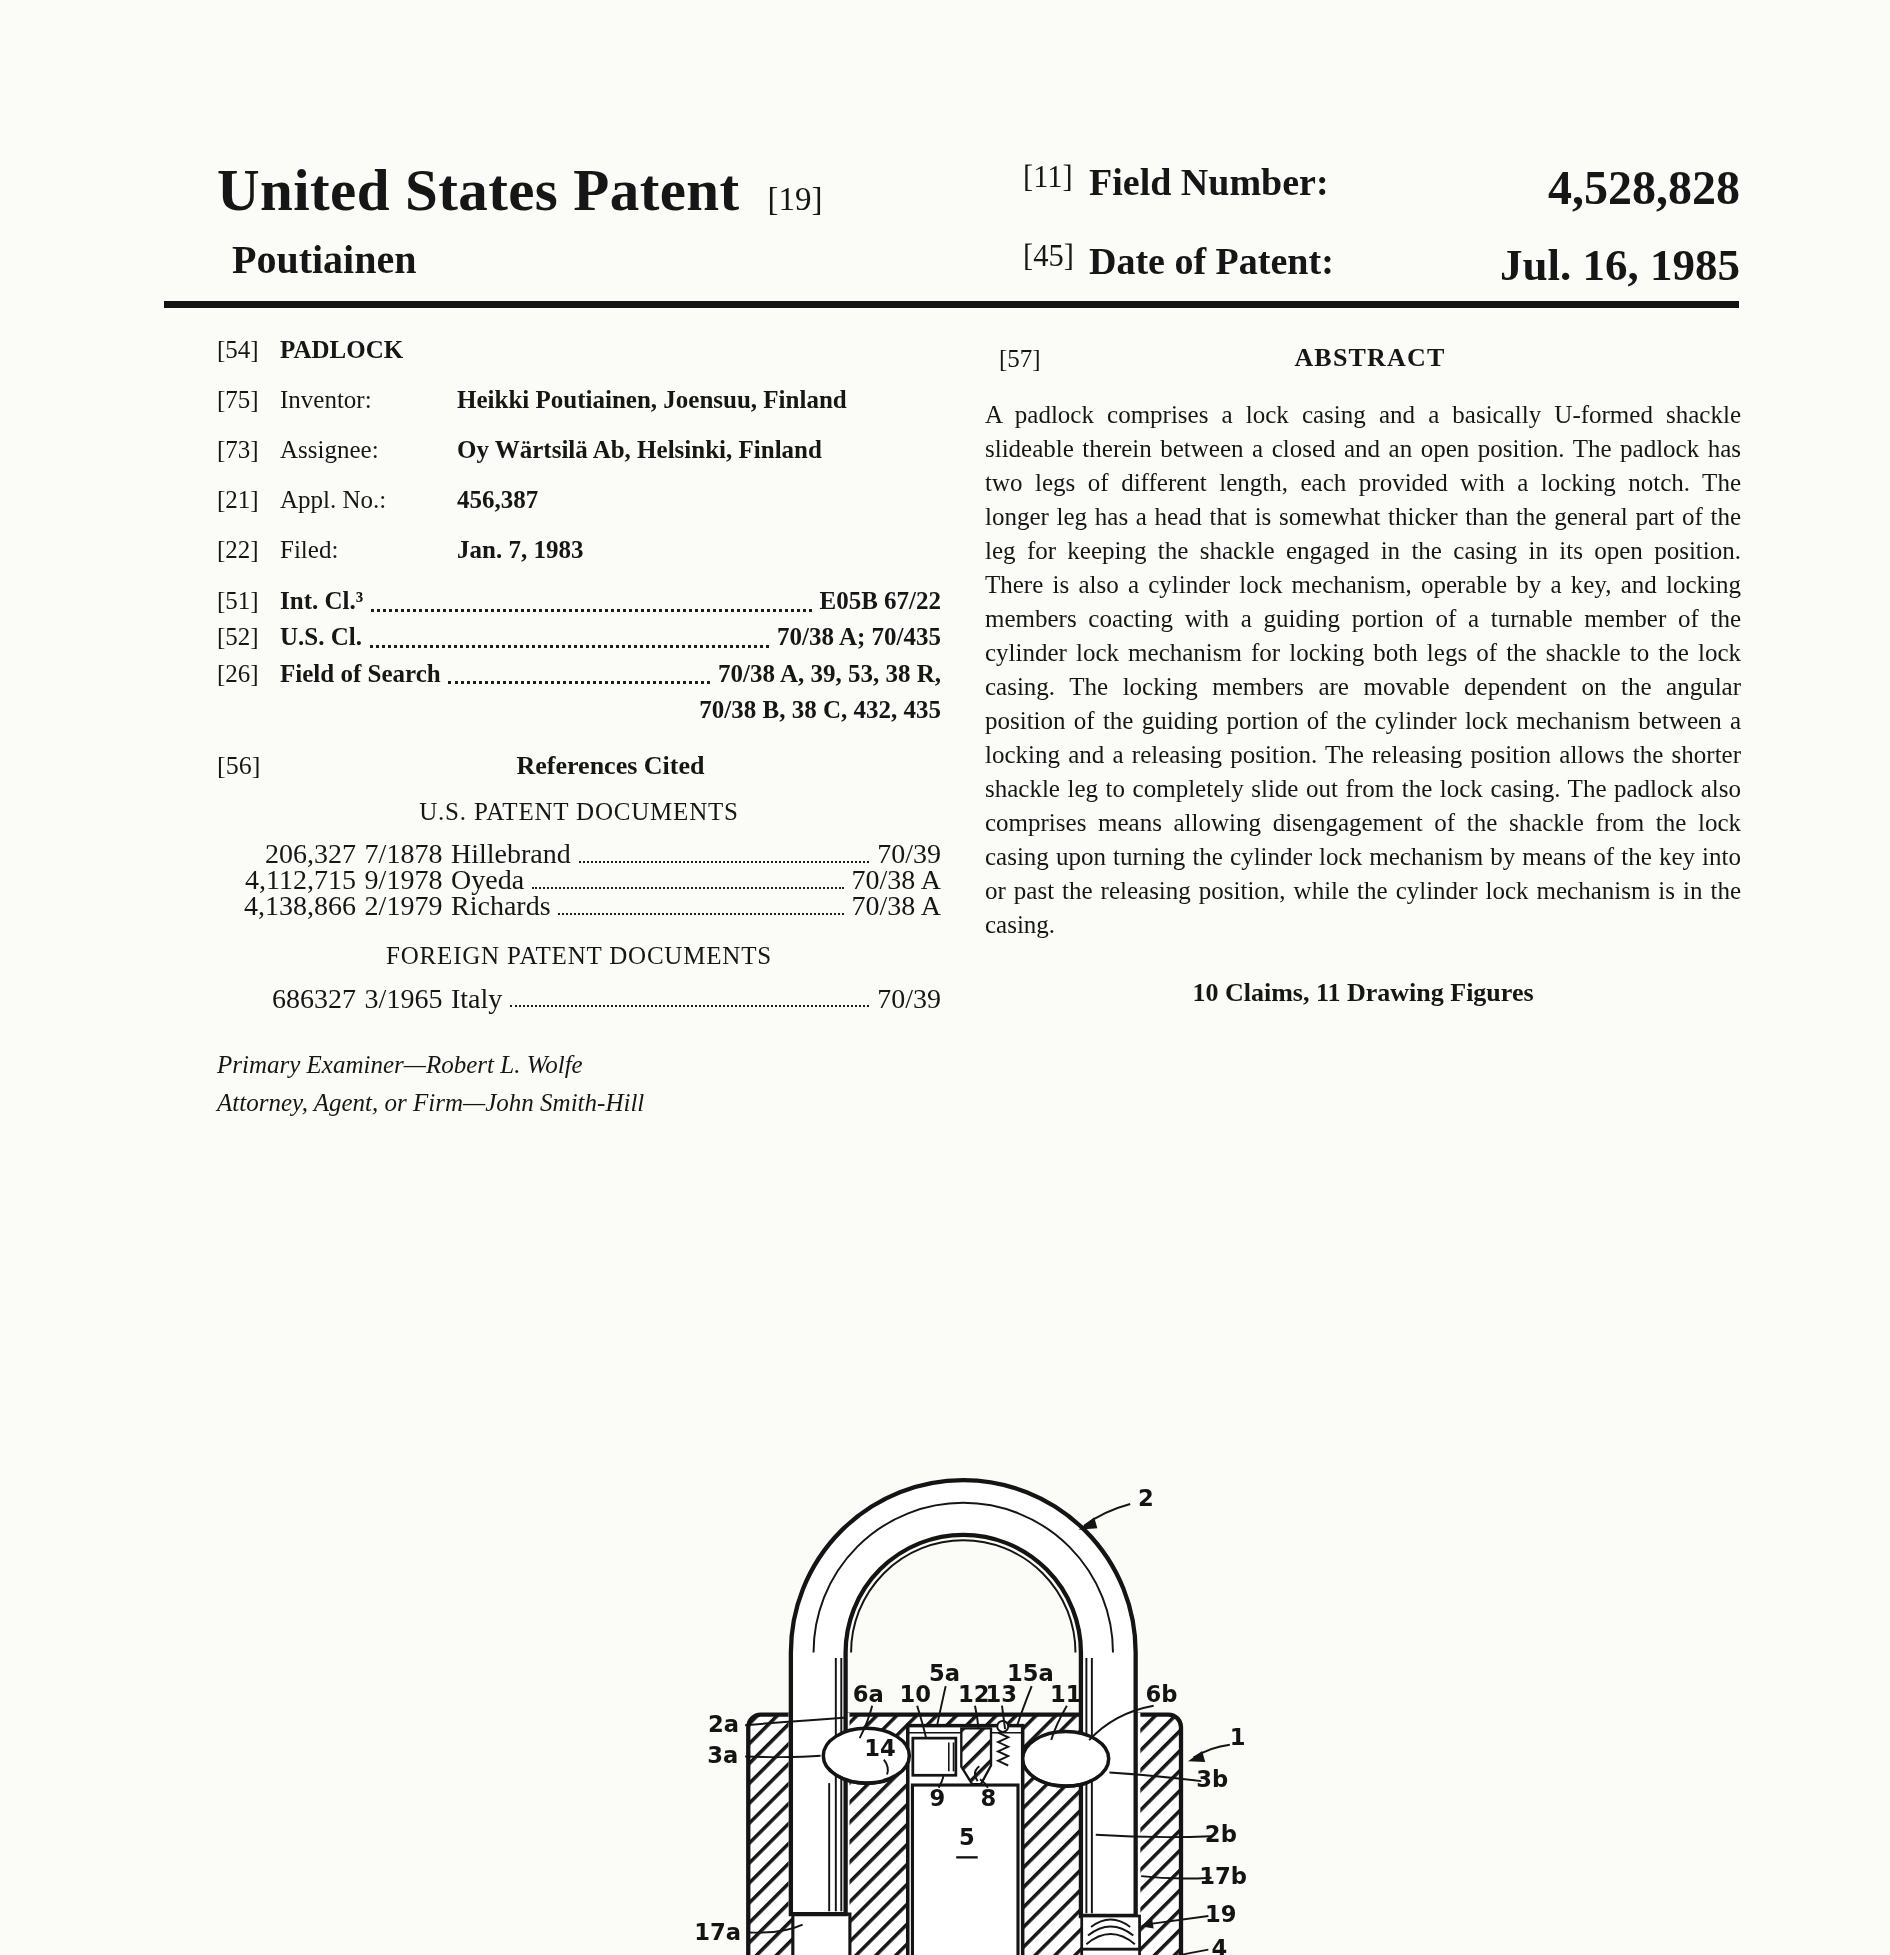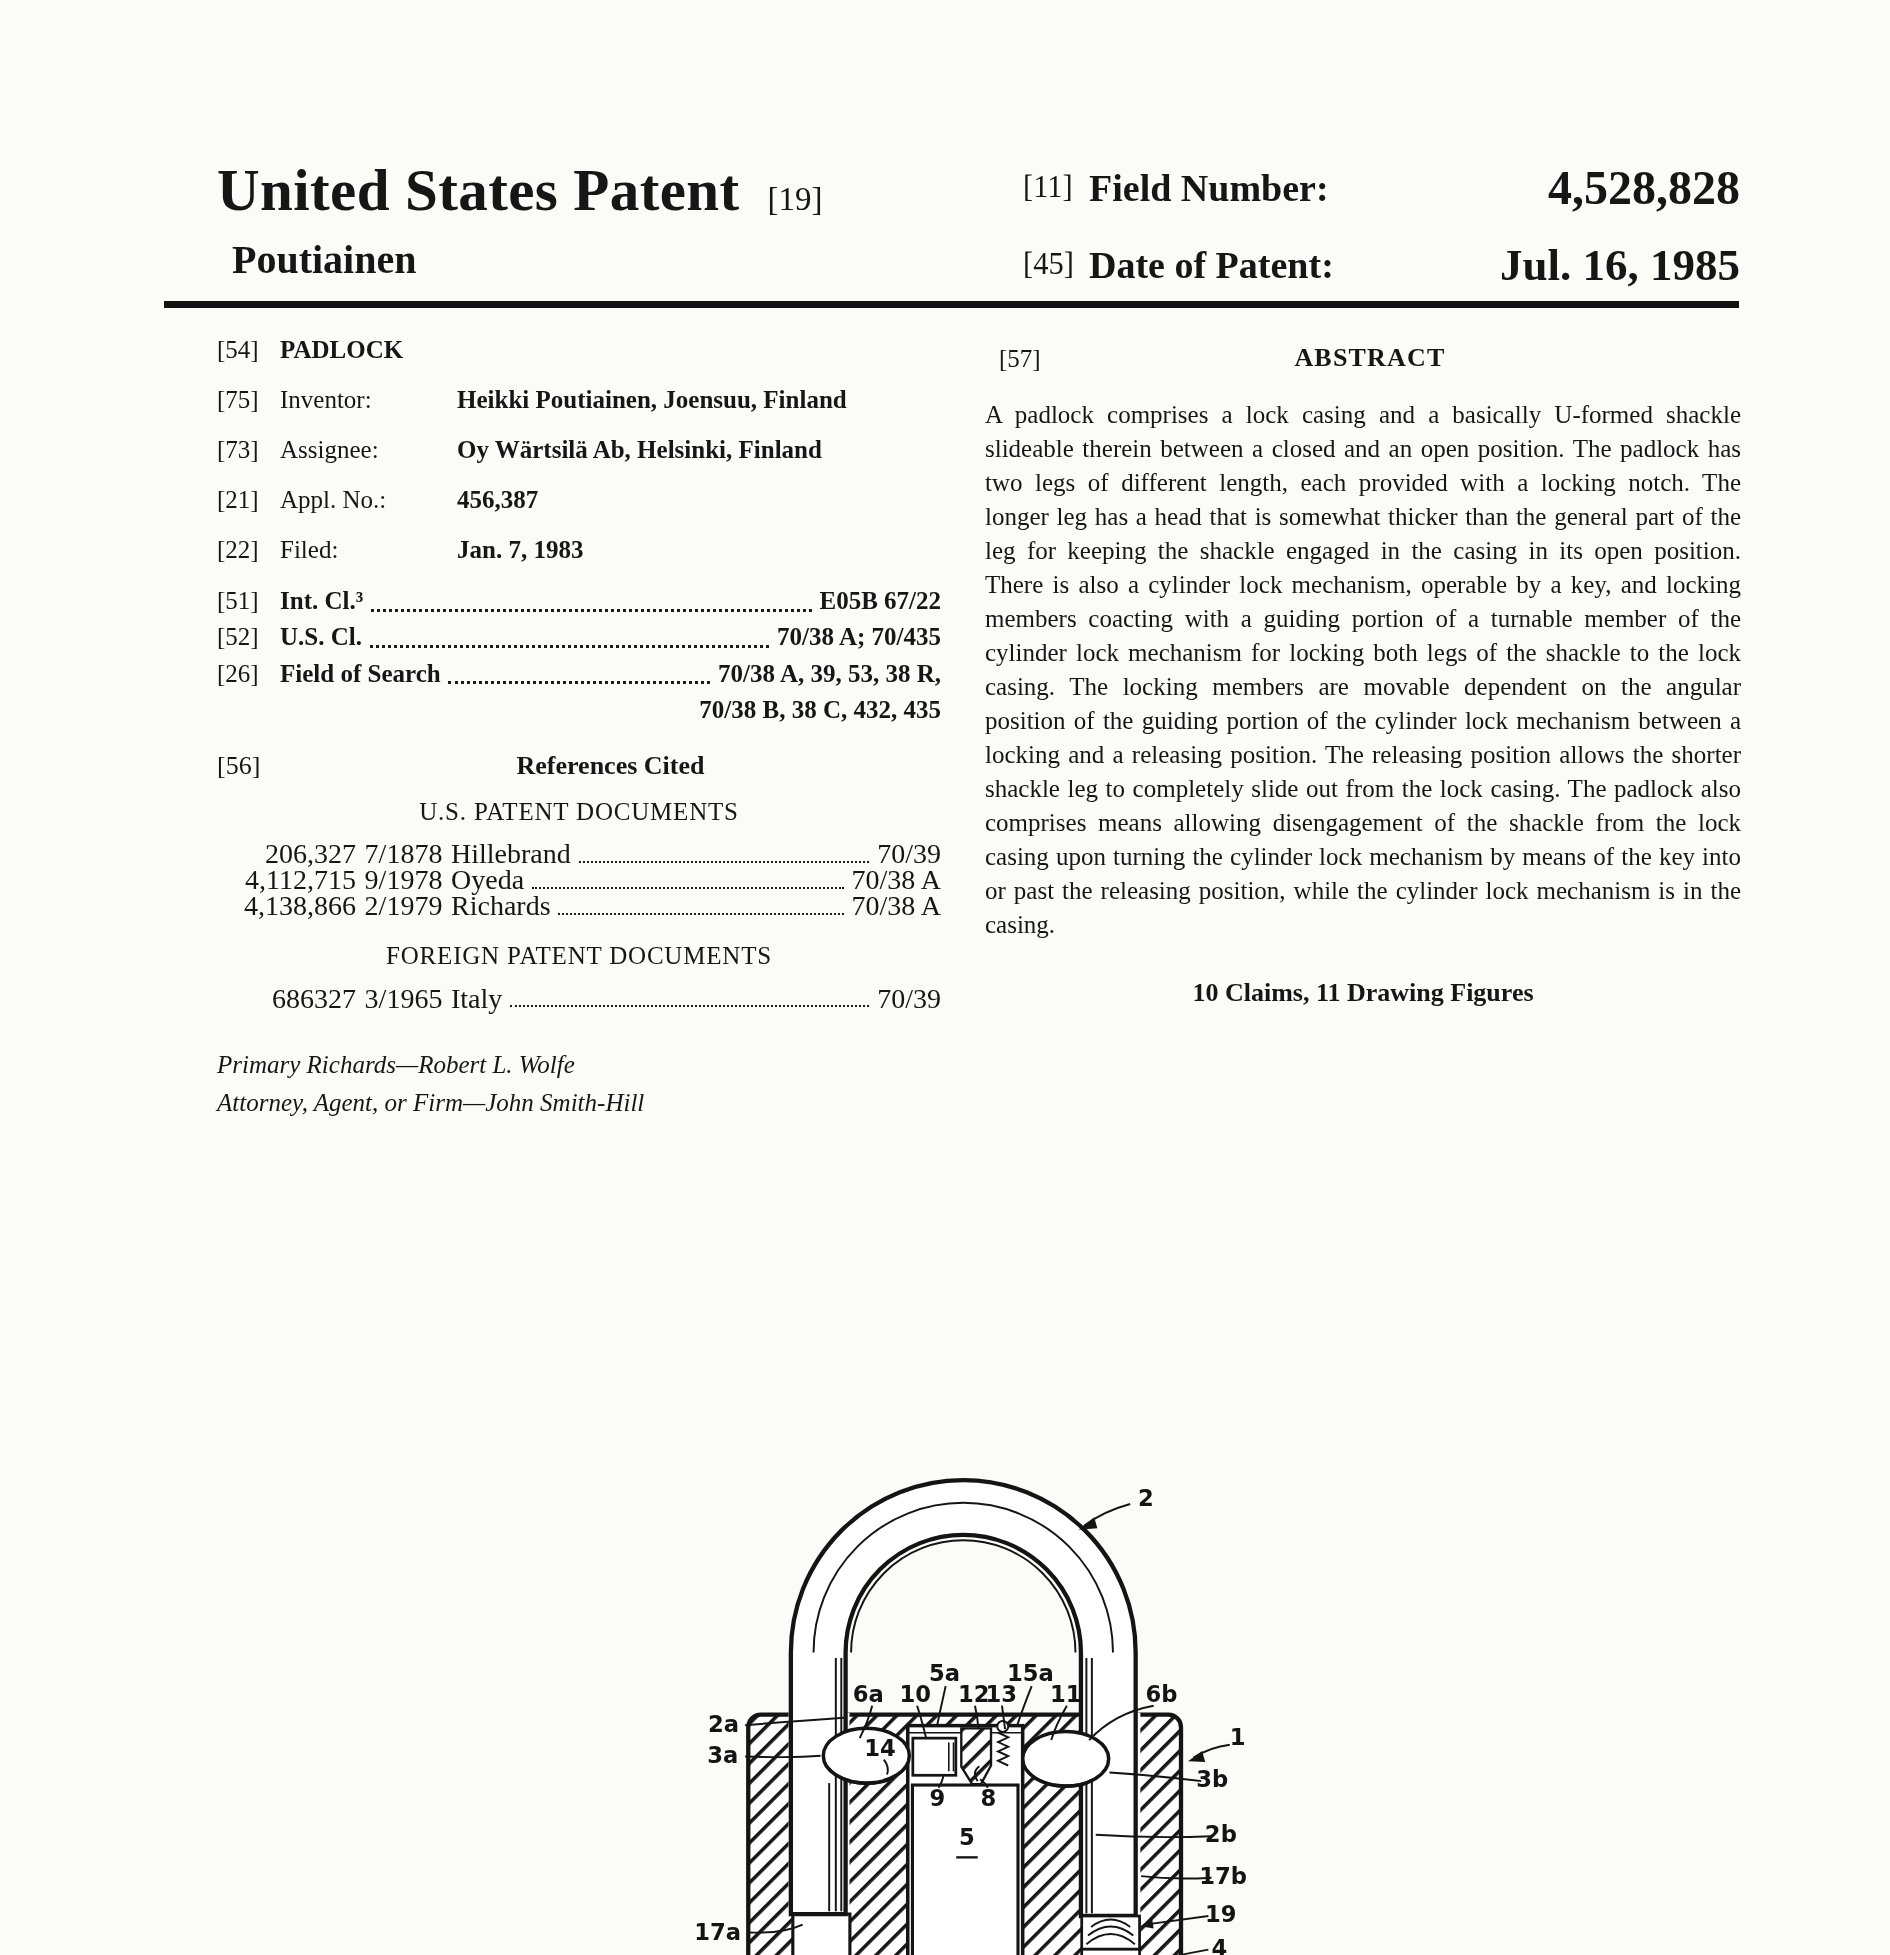--- a/index.html
+++ b/index.html
@@ -8,21 +8,21 @@
     font-family:"Liberation Serif","DejaVu Serif",serif;color:#161616;
     -webkit-font-smoothing:antialiased;
   }
   .abs{position:absolute;}
   
   .titlerow{left:217px;top:156px;display:flex;align-items:baseline;gap:28px;}
   .pat-title{font-size:59px;font-weight:bold;letter-spacing:0.4px;white-space:nowrap;}
   .tag19{font-size:33px;font-weight:normal;}
   .surname{left:217px;top:236px;font-size:40px;font-weight:bold;margin-left:15px;}
   .hdr-right{left:1023px;top:160px;width:717px;}
-  .hdr-row{display:flex;align-items:center;}
+  .hdr-row{display:flex;align-items:flex-start;}
   .hdr-row + .hdr-row{margin-top:23.5px;}
   .hdr-tag{font-size:30.5px;width:66px;}
   .hdr-label{font-size:38px;font-weight:bold;white-space:nowrap;}
   .hdr-val{font-size:48px;font-weight:bold;margin-left:auto;white-space:nowrap;}
   .hdr-val.date{font-size:45px;}
   .rule{left:164px;top:301px;width:1575px;height:6.6px;background:#121212;}
   
   .leftcol{left:217px;top:333px;width:724px;}
   .bib-row{display:flex;align-items:baseline;font-size:25px;line-height:34px;margin-bottom:16px;}
   .bib-tag{width:63px;flex:none;}
@@ -165,21 +165,21 @@
     <div class="ref-row">
       <span class="ref-num">686327</span>
       <span class="ref-date">3/1965</span>
       <span class="ref-name">Italy</span>
       <span class="leader"></span>
       <span class="ref-class">70/39</span>
     </div>
   </div>
 
   <div class="examiner">
-    <div>Primary Richards—Robert L. Wolfe</div>
+    <div>Primary Examiner—Robert L. Wolfe</div>
     <div>Attorney, Agent, or Firm—John Smith-Hill</div>
   </div>
 </div>
 
 <div class="abs rightcol">
   <div class="abst-head">
     <span class="abst-tag">[57]</span>
     <span class="abst-title">ABSTRACT</span>
   </div>
   <div class="abst-text">A padlock comprises a lock casing and a basically U-formed shackle slideable therein between a closed and an open position. The padlock has two legs of different length, each provided with a locking notch. The longer leg has a head that is somewhat thicker than the general part of the leg for keeping the shackle engaged in the casing in its open position. There is also a cylinder lock mechanism, operable by a key, and locking members coacting with a guiding portion of a turnable member of the cylinder lock mechanism for locking both legs of the shackle to the lock casing. The locking members are movable dependent on the angular position of the guiding portion of the cylinder lock mechanism between a locking and a releasing position. The releasing position allows the shorter shackle leg to completely slide out from the lock casing. The padlock also comprises means allowing disengagement of the shackle from the lock casing upon turning the cylinder lock mechanism by means of the key into or past the releasing position, while the cylinder lock mechanism is in the casing.</div>

